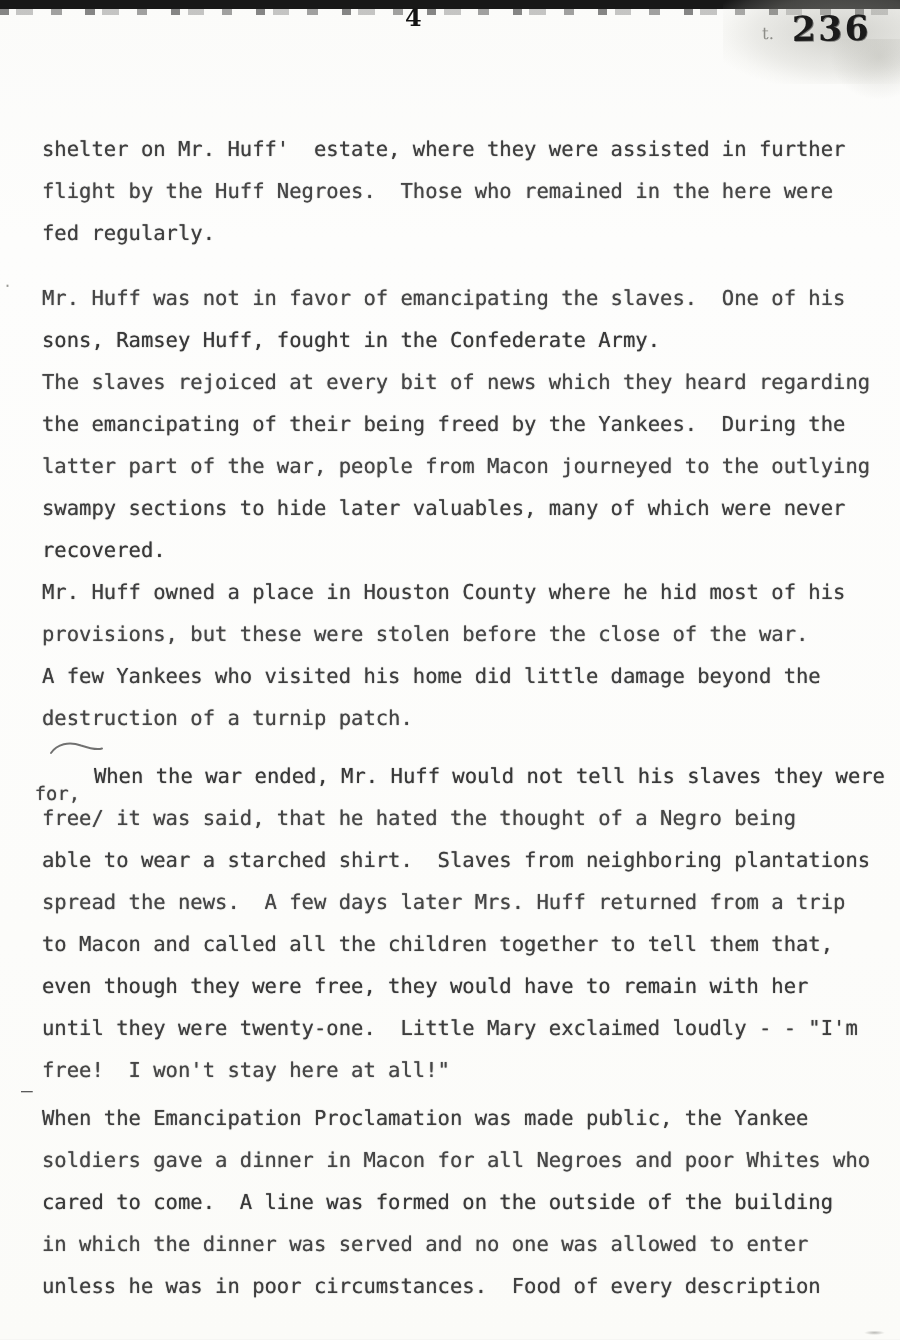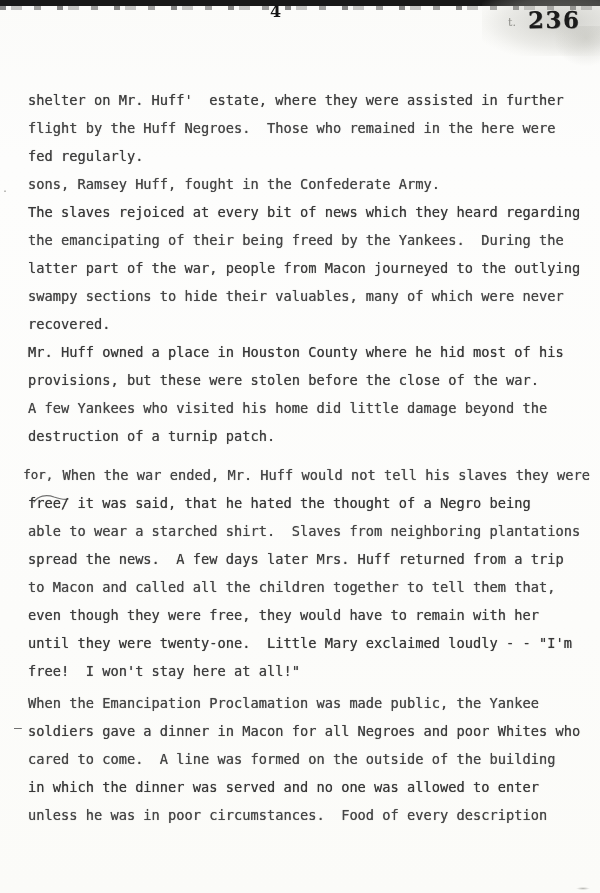--- a/index.html
+++ b/index.html
@@ -63,21 +63,21 @@
     font-family: "DejaVu Sans Mono", monospace;
     font-size: 13.7px; line-height: 28px;
     color: #3e3e3e;
     text-shadow: 0 0 0.7px rgba(45,45,45,.75);
   }
   .text-line:nth-child(2n) { color: #464646; }
   .text-line:nth-child(5n) { color: #383838; }
   
   .ins-wrap { position: relative; display: inline-block; width: 0; overflow: visible; }
   .ins {
-    position: absolute; bottom: 26px; left: -46px;
+    position: absolute; bottom: 14px; left: -46px;
     font-size: 12.5px; line-height: 14px; color: #454545;
     white-space: pre;
   }
   
   .pen-squiggle { position: absolute; top: 492px; left: 32px; }
   .margin-dash {
     position: absolute; top: 720px; left: 14px;
     font-size: 13px; color: #5a5a5a;
   }
   .margin-speck {
@@ -111,25 +111,26 @@
   </svg>
 
   <div class="margin-dash">—</div>
 
   <div class="margin-speck">·</div>
 
   <div class="text-block">
       <div class="text-line">shelter on Mr. Huff'  estate, where they were assisted in further</div>
       <div class="text-line">flight by the Huff Negroes.  Those who remained in the here were</div>
       <div class="text-line">fed regularly.</div>
+      <div class="text-line" style="margin-top: 15px;">Mr. Huff was not in favor of emancipating the slaves.  One of his</div>
       <div class="text-line">sons, Ramsey Huff, fought in the Confederate Army.</div>
       <div class="text-line">The slaves rejoiced at every bit of news which they heard regarding</div>
       <div class="text-line">the emancipating of their being freed by the Yankees.  During the</div>
       <div class="text-line">latter part of the war, people from Macon journeyed to the outlying</div>
-      <div class="text-line">swampy sections to hide their valuables, many of which were never</div>
+      <div class="text-line">swampy sections to hide later valuables, many of which were never</div>
       <div class="text-line">recovered.</div>
       <div class="text-line">Mr. Huff owned a place in Houston County where he hid most of his</div>
       <div class="text-line">provisions, but these were stolen before the close of the war.</div>
       <div class="text-line">A few Yankees who visited his home did little damage beyond the</div>
       <div class="text-line">destruction of a turnip patch.</div>
       <div class="text-line" style="margin-top: 11px; text-align: right;">When the war ended, Mr. Huff would not tell his slaves they were</div>
       <div class="text-line"><span>free/</span><span class="ins-wrap"><span class="ins">for,</span></span><span> it was said, that he hated the thought of a Negro being</span></div>
       <div class="text-line">able to wear a starched shirt.  Slaves from neighboring plantations</div>
       <div class="text-line">spread the news.  A few days later Mrs. Huff returned from a trip</div>
       <div class="text-line">to Macon and called all the children together to tell them that,</div>

